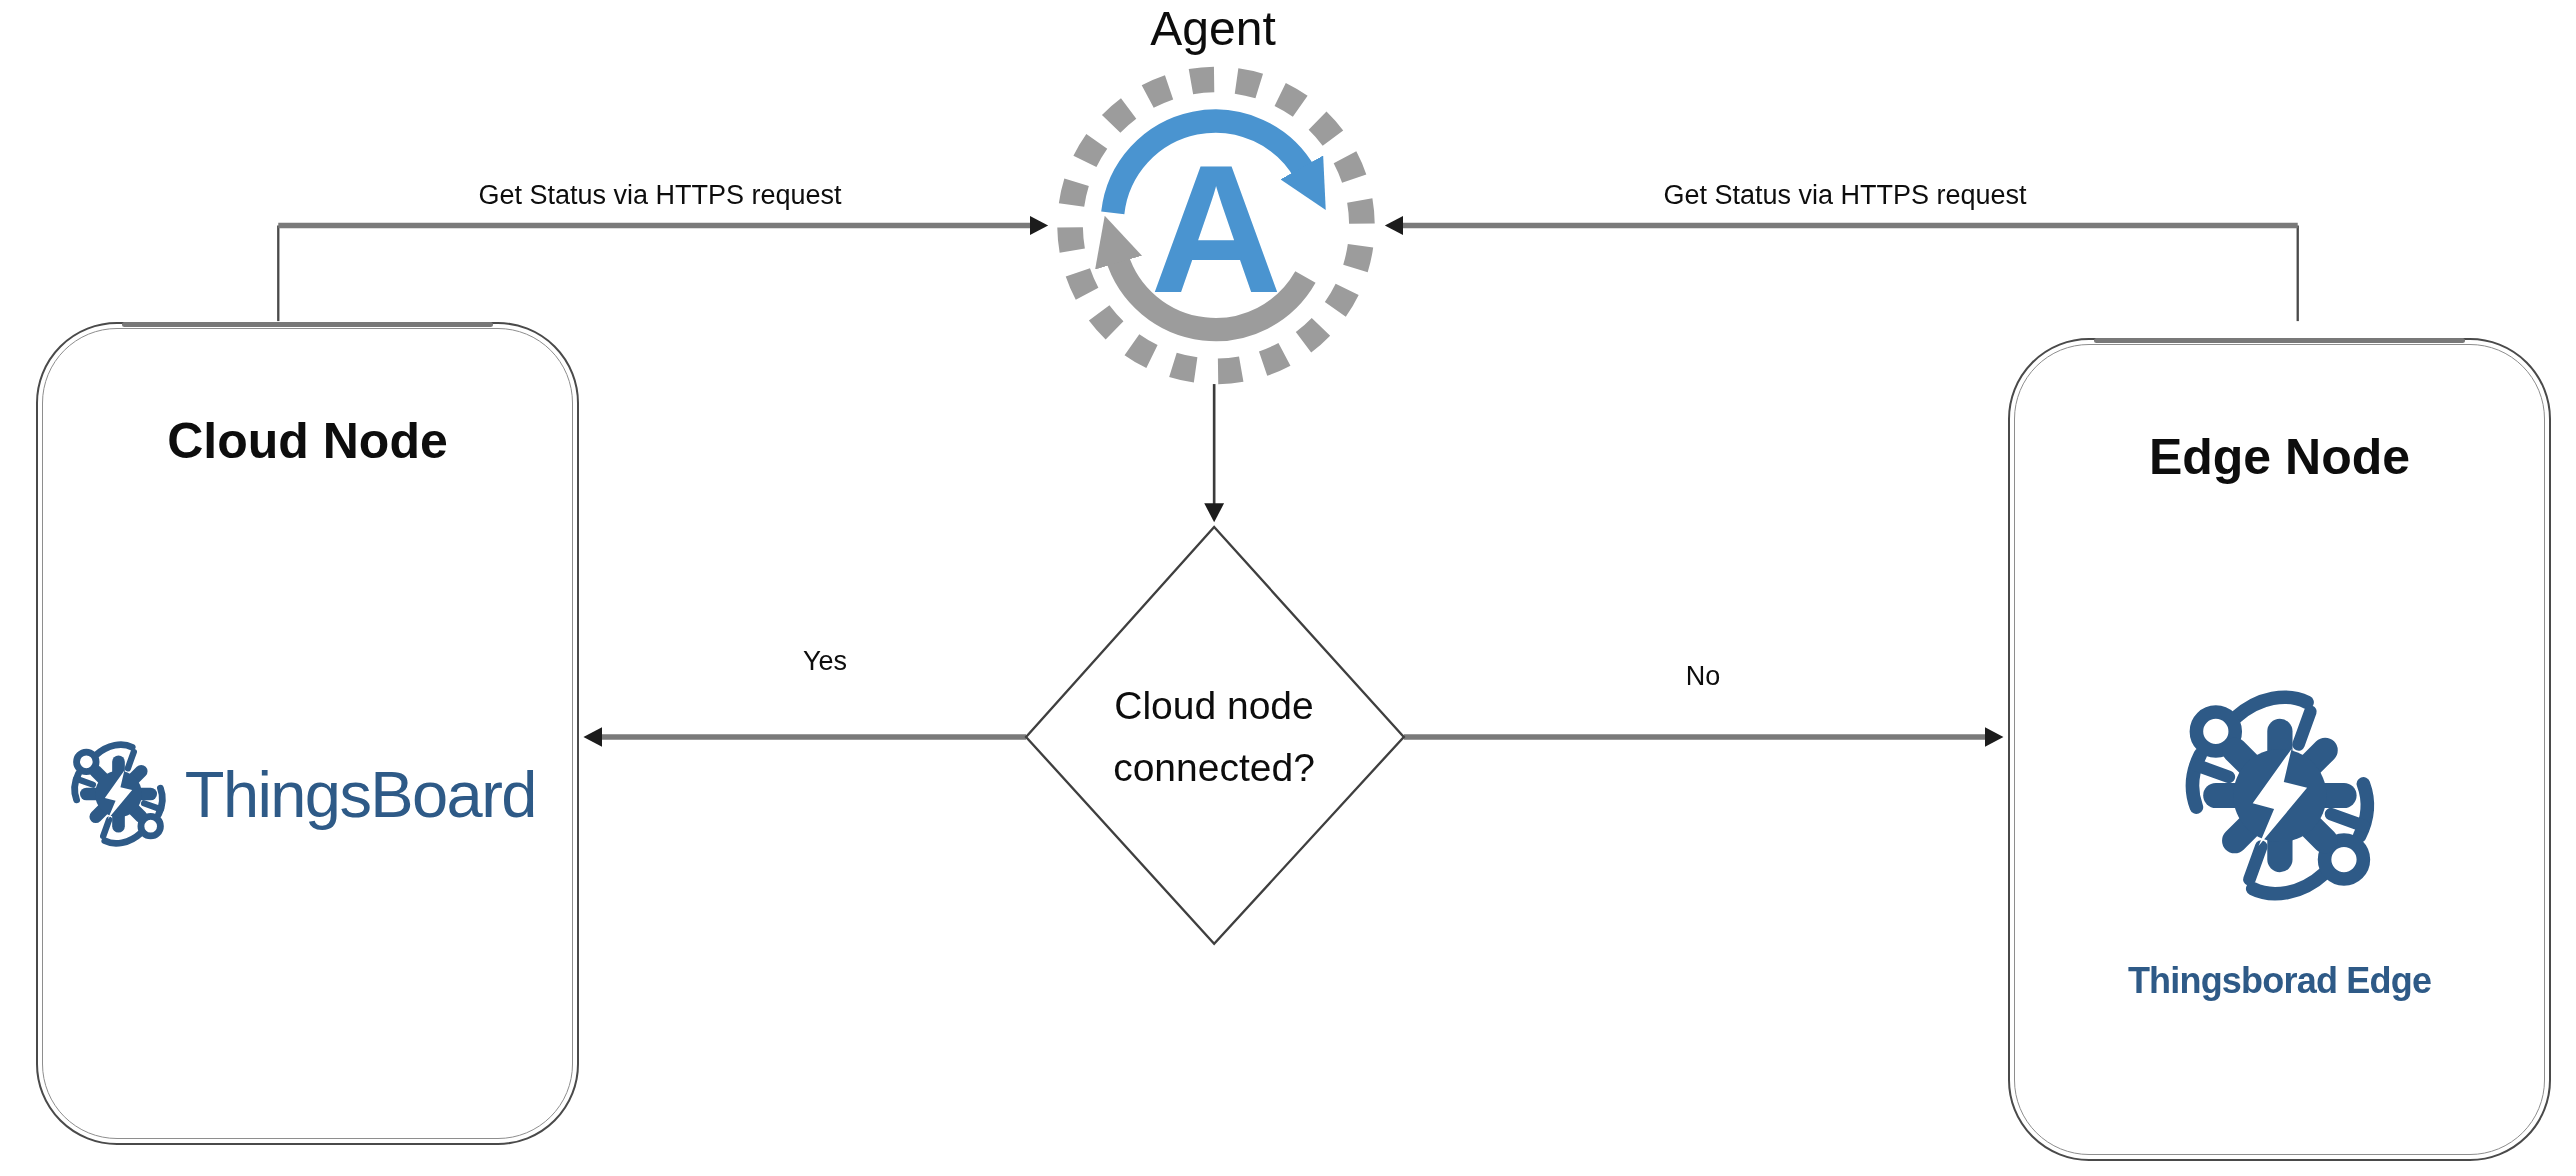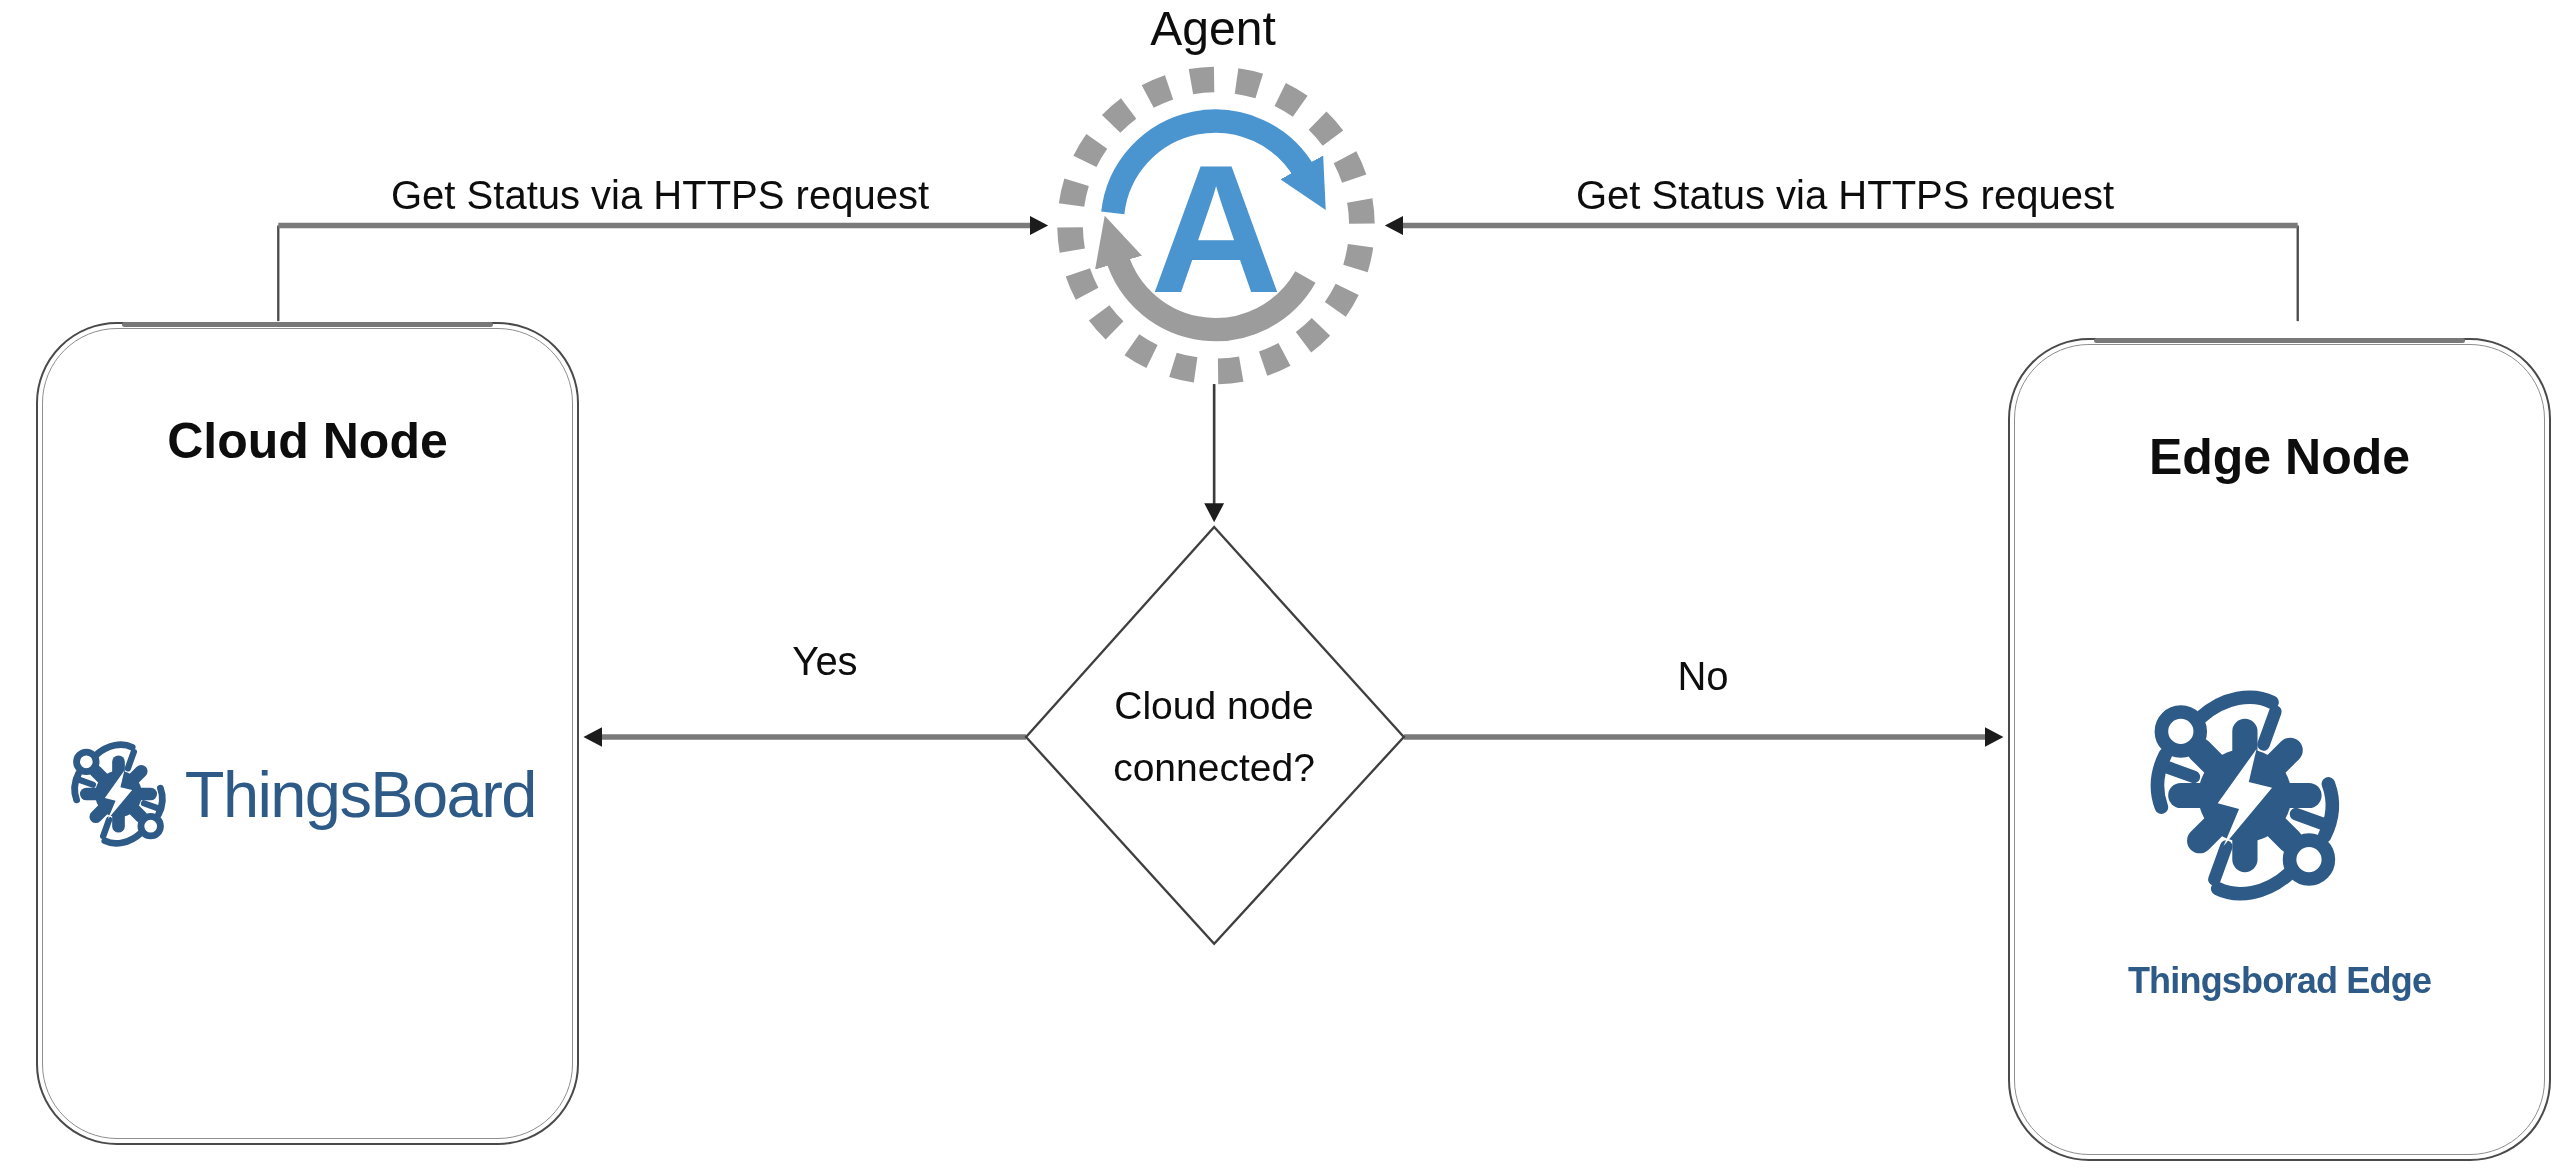--- a/index.html
+++ b/index.html
@@ -46,30 +46,30 @@
   .tb-logo{
     position:absolute;left:22px;top:410px;
     display:flex;align-items:center;gap:7.8px;
   }
   .tb-logo .wordmark{
     font-size:65px;font-weight:400;color:#2e5a87;letter-spacing:-1.6px;
   }
   
   .edge-logo{
     position:absolute;left:50%;top:339px;transform:translateX(-50%);
-    display:flex;flex-direction:column;align-items:flex-start;gap:48px;
+    display:flex;flex-direction:column;align-items:center;gap:48px;
   }
   .edge-logo .caption{
     font-size:36px;font-weight:700;color:#2e5a87;letter-spacing:-0.8px;
     white-space:nowrap;
   }
   
   .diagram-label{
     position:absolute;transform:translate(-50%,-50%);
-    font-size:40px;line-height:44px;white-space:nowrap;
+    font-size:27px;line-height:44px;white-space:nowrap;
     color:#0d0d0d;z-index:3;
   }
   .decision-text{
     position:absolute;left:1214px;top:737px;
     transform:translate(-50%,-50%);
     text-align:center;
     font-size:39px;line-height:62px;
     color:#0d0d0d;z-index:3;white-space:nowrap;
   }
   

